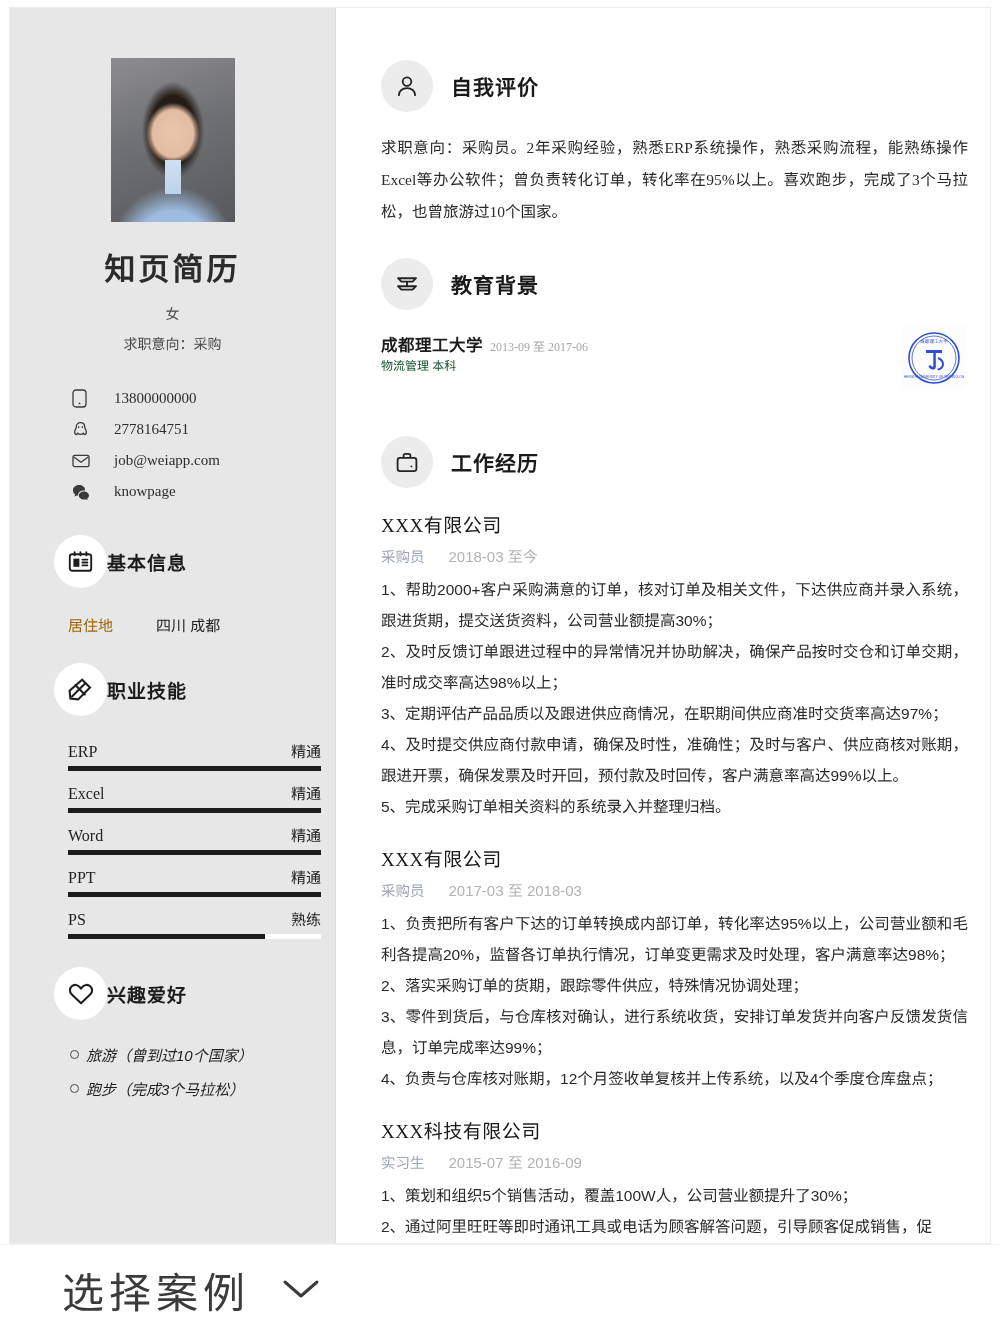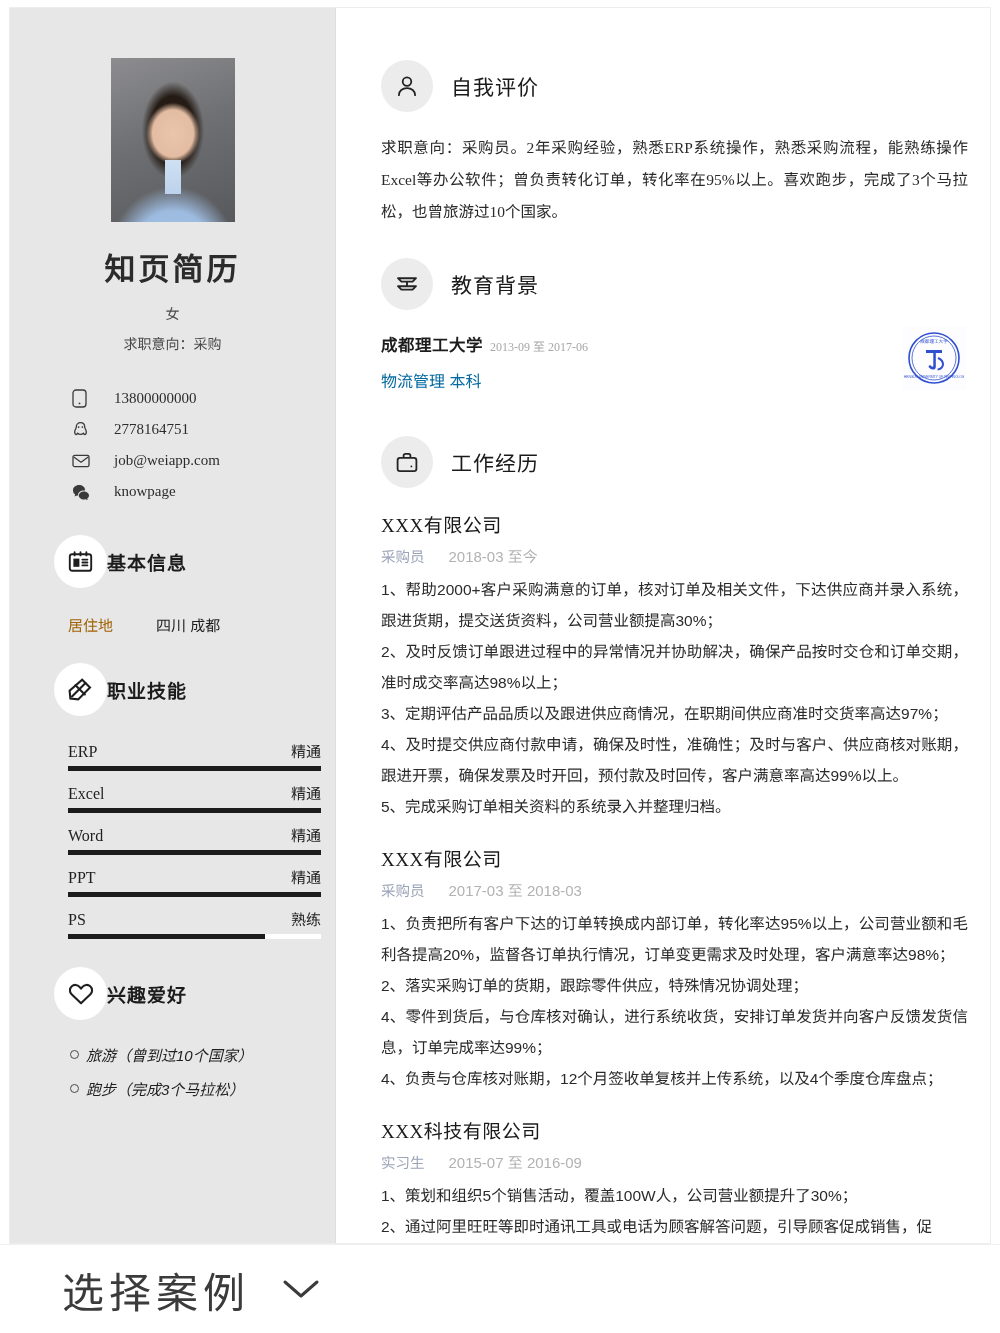--- a/index.html
+++ b/index.html
@@ -228,21 +228,21 @@
     border-radius: 50%;
     background: #ececec;
     display: flex;
     align-items: center;
     justify-content: center;
     color: #232323;
     flex: 0 0 52px;
   }
   .msec-title {
     font-size: 21px;
-    font-weight: normal;
+    font-weight: bold;
     color: #1a1a1a;
     letter-spacing: 1px;
   }
 
   .para {
     font-family: "Liberation Serif", "DejaVu Serif", serif;
     font-size: 15.5px;
     line-height: 32px;
     color: #2a2a2a;
     margin: 20px 0 0 0;
@@ -262,23 +262,23 @@
   }
   .edu-date {
     font-family: "Liberation Serif", "DejaVu Serif", serif;
     font-size: 12px;
     color: #a7a7a7;
     font-weight: 400;
     margin-left: 7px;
     letter-spacing: 0;
   }
   .edu-line2 {
-    font-size: 16px;
-    color: #0369a1;
-    margin-top: 12px;
+    font-size: 12px;
+    color: #14532d;
+    margin-top: 0;
   }
   .edu-seal {
     position: absolute;
     right: 2px;
     top: -6px;
     width: 64px;
     height: 64px;
     background: #fdfdff;
     display: flex;
     align-items: center;
@@ -585,21 +585,21 @@
         </div>
 
         <div class="job">
           <div class="job-company">XXX有限公司</div>
           <div class="job-meta">
             <span class="job-role">采购员</span><span class="job-date">2017-03 至 2018-03</span>
           </div>
           <div class="bullets">
             <div class="bullet">1、负责把所有客户下达的订单转换成内部订单，转化率达95%以上，公司营业额和毛利各提高20%，监督各订单执行情况，订单变更需求及时处理，客户满意率达98%；</div>
             <div class="bullet">2、落实采购订单的货期，跟踪零件供应，特殊情况协调处理；</div>
-            <div class="bullet">4、零件到货后，与仓库核对确认，进行系统收货，安排订单发货并向客户反馈发货信息，订单完成率达99%；</div>
+            <div class="bullet">3、零件到货后，与仓库核对确认，进行系统收货，安排订单发货并向客户反馈发货信息，订单完成率达99%；</div>
             <div class="bullet">4、负责与仓库核对账期，12个月签收单复核并上传系统，以及4个季度仓库盘点；</div>
           </div>
         </div>
 
         <div class="job">
           <div class="job-company">XXX科技有限公司</div>
           <div class="job-meta">
             <span class="job-role">实习生</span><span class="job-date">2015-07 至 2016-09</span>
           </div>
           <div class="bullets">

